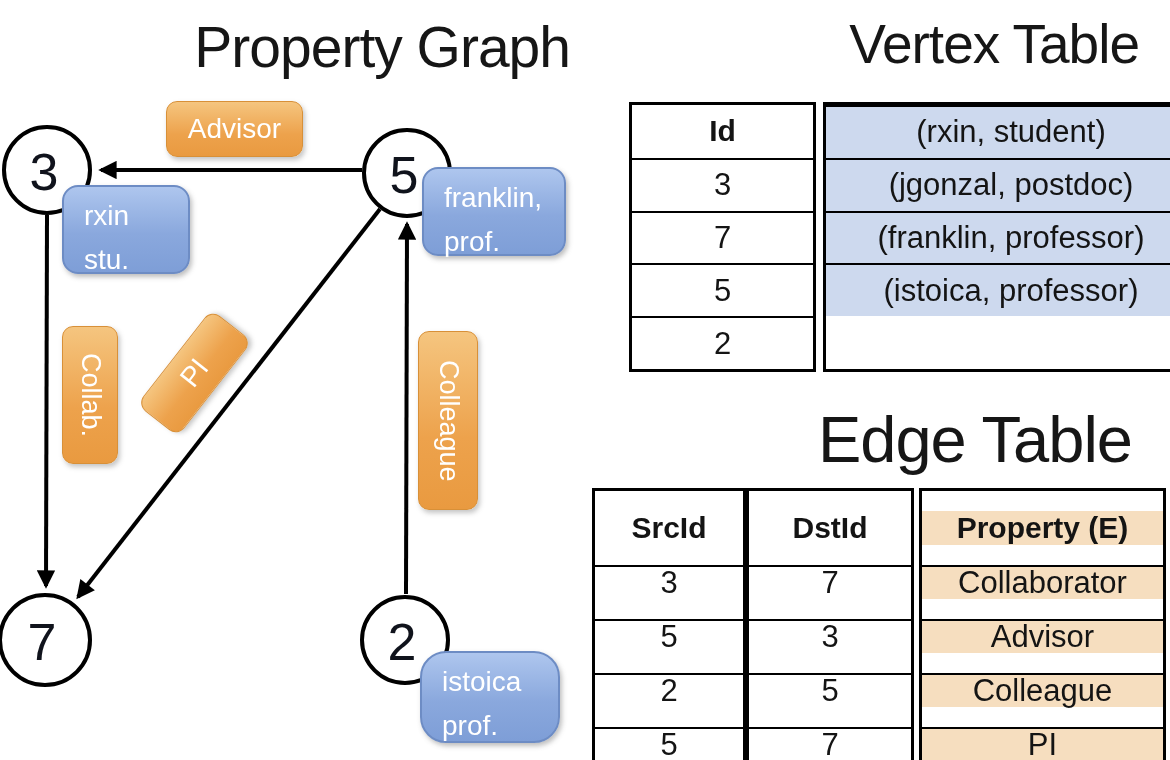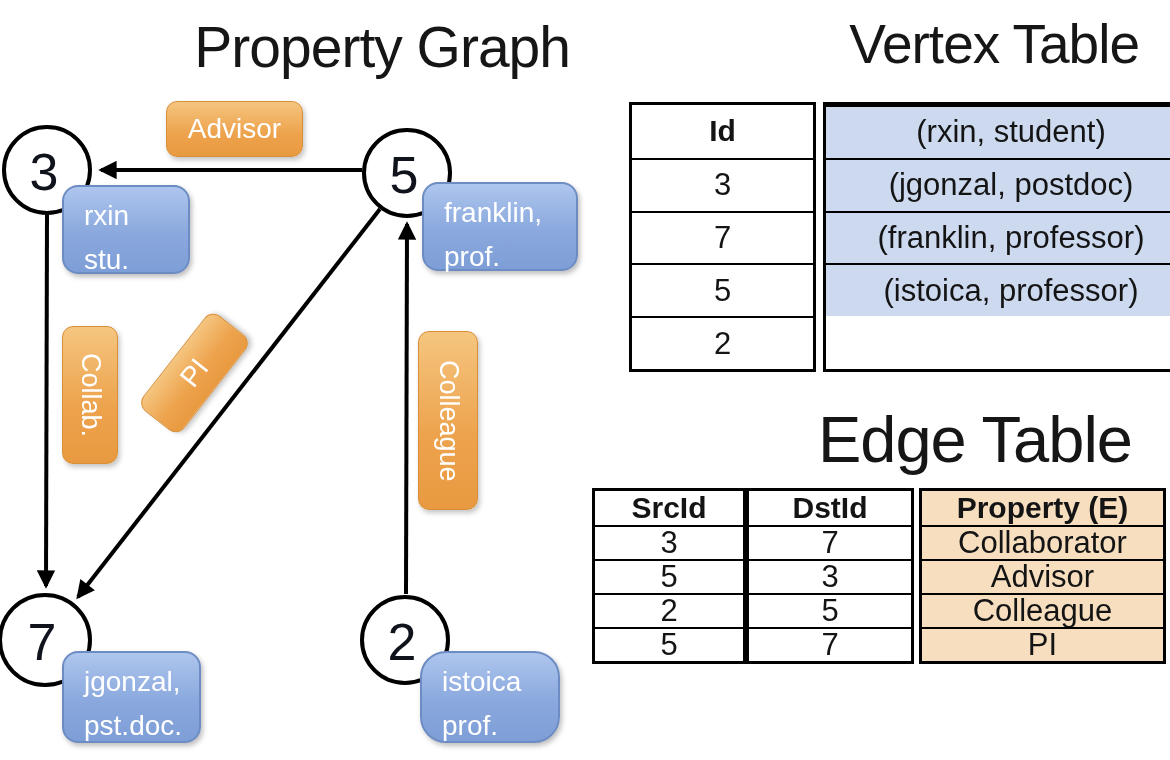--- a/index.html
+++ b/index.html
@@ -43,21 +43,21 @@
     border-radius: 16px;
     background: linear-gradient(180deg, #aec6ee 0%, #8aa8dd 55%, #7e9ed7 100%);
     border: 2px solid #6d8cc4;
     box-shadow: 2px 3px 5px rgba(110,110,110,0.45);
     color: #ffffff;
     font-size: 28px; line-height: 44px;
     padding: 7px 6px 0 20px;
   }
   .vlabel span { display: block; }
   .vlabel-3 { left: 62px;  top: 185px; width: 128px; height: 89px; }
-  .vlabel-5 { left: 422px; top: 182px; width: 156px; height: 89px; }
+  .vlabel-5 { left: 422px; top: 167px; width: 144px; height: 89px; }
   .vlabel-7 { left: 62px;  top: 651px; width: 139px; height: 92px; }
   .vlabel-2 { left: 420px; top: 651px; width: 140px; height: 92px; border-radius: 26px; }
 
   .elabel {
     position: absolute; z-index: 3;
     border-radius: 11px;
     background: linear-gradient(180deg, #f5c57f 0%, #eda24c 60%, #e99a40 100%);
     border: 1px solid #d89038;
     box-shadow: 2px 3px 5px rgba(110,110,110,0.4);
     color: #ffffff; font-size: 28px;
@@ -80,21 +80,21 @@
 
   .cell {
     display: flex; align-items: center; justify-content: center;
     font-size: 31px; color: #141414;
     border-top: 2px solid #000;
     white-space: nowrap;
   }
   .cell.th { border-top: none; font-weight: bold; font-size: 30px; }
 
   .vertex-table .cell { height: 52.8px; }
-  .edge-table .cell   { height: 34px; }
+  .edge-table .cell   { height: 34px; margin-top: 20px; }
 
   .col-id   { width: 187px; }
   .col-vprop { width: 376px; }
   .col-vprop .cell { background: #cdd9ee; }
 
   .col-src { width: 148px; }
   .col-dst { width: 168px; }
   .col-eprop { width: 247px; }
   .col-eprop .cell { background: #f6debf; }
 </style>
@@ -130,24 +130,20 @@
     <span>2</span>
   </div>
 
   <div class="vlabel vlabel-3">
     <span>rxin</span>
     <span>stu.</span>
   </div>
   <div class="vlabel vlabel-5">
     <span>franklin,</span>
     <span>prof.</span>
-  </div>
-  <div class="vlabel vlabel-7">
-    <span>jgonzal,</span>
-    <span>pst.doc.</span>
   </div>
   <div class="vlabel vlabel-2">
     <span>istoica</span>
     <span>prof.</span>
   </div>
 
   <div class="elabel elabel-advisor">Advisor</div>
   <div class="elabel elabel-collab">Collab.</div>
   <div class="elabel elabel-pi">PI</div>
   <div class="elabel elabel-colleague">Colleague</div>

